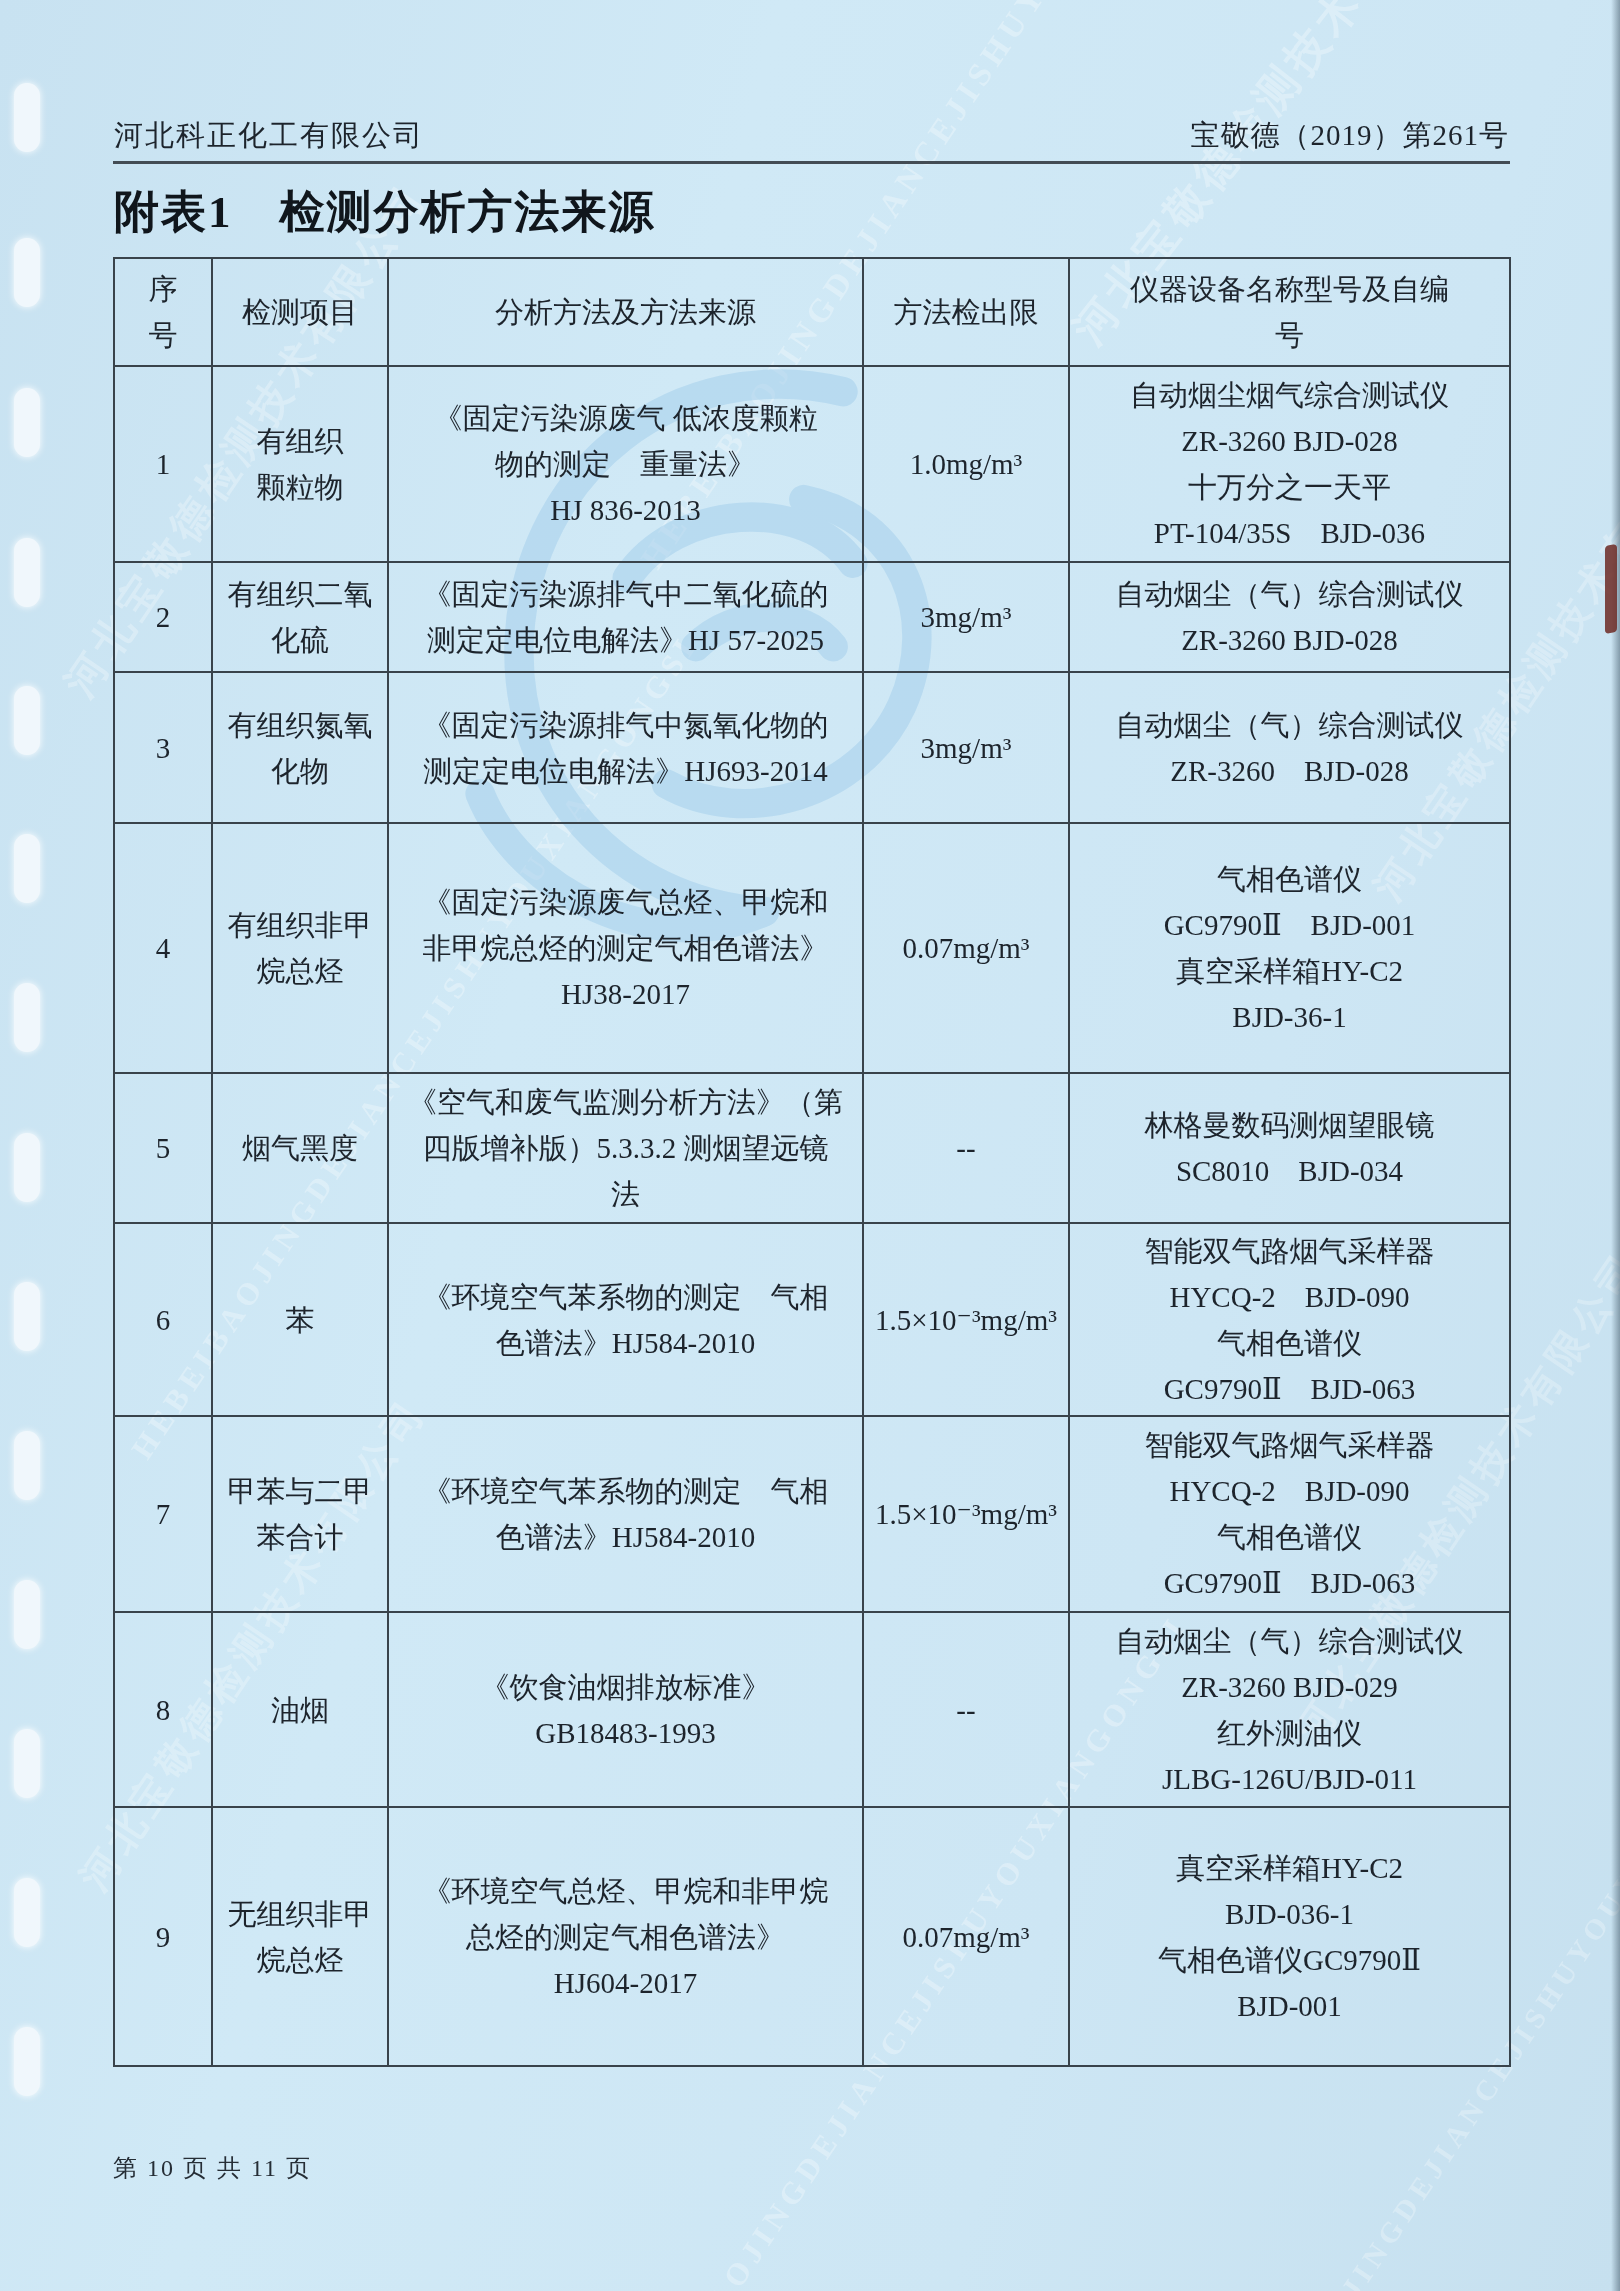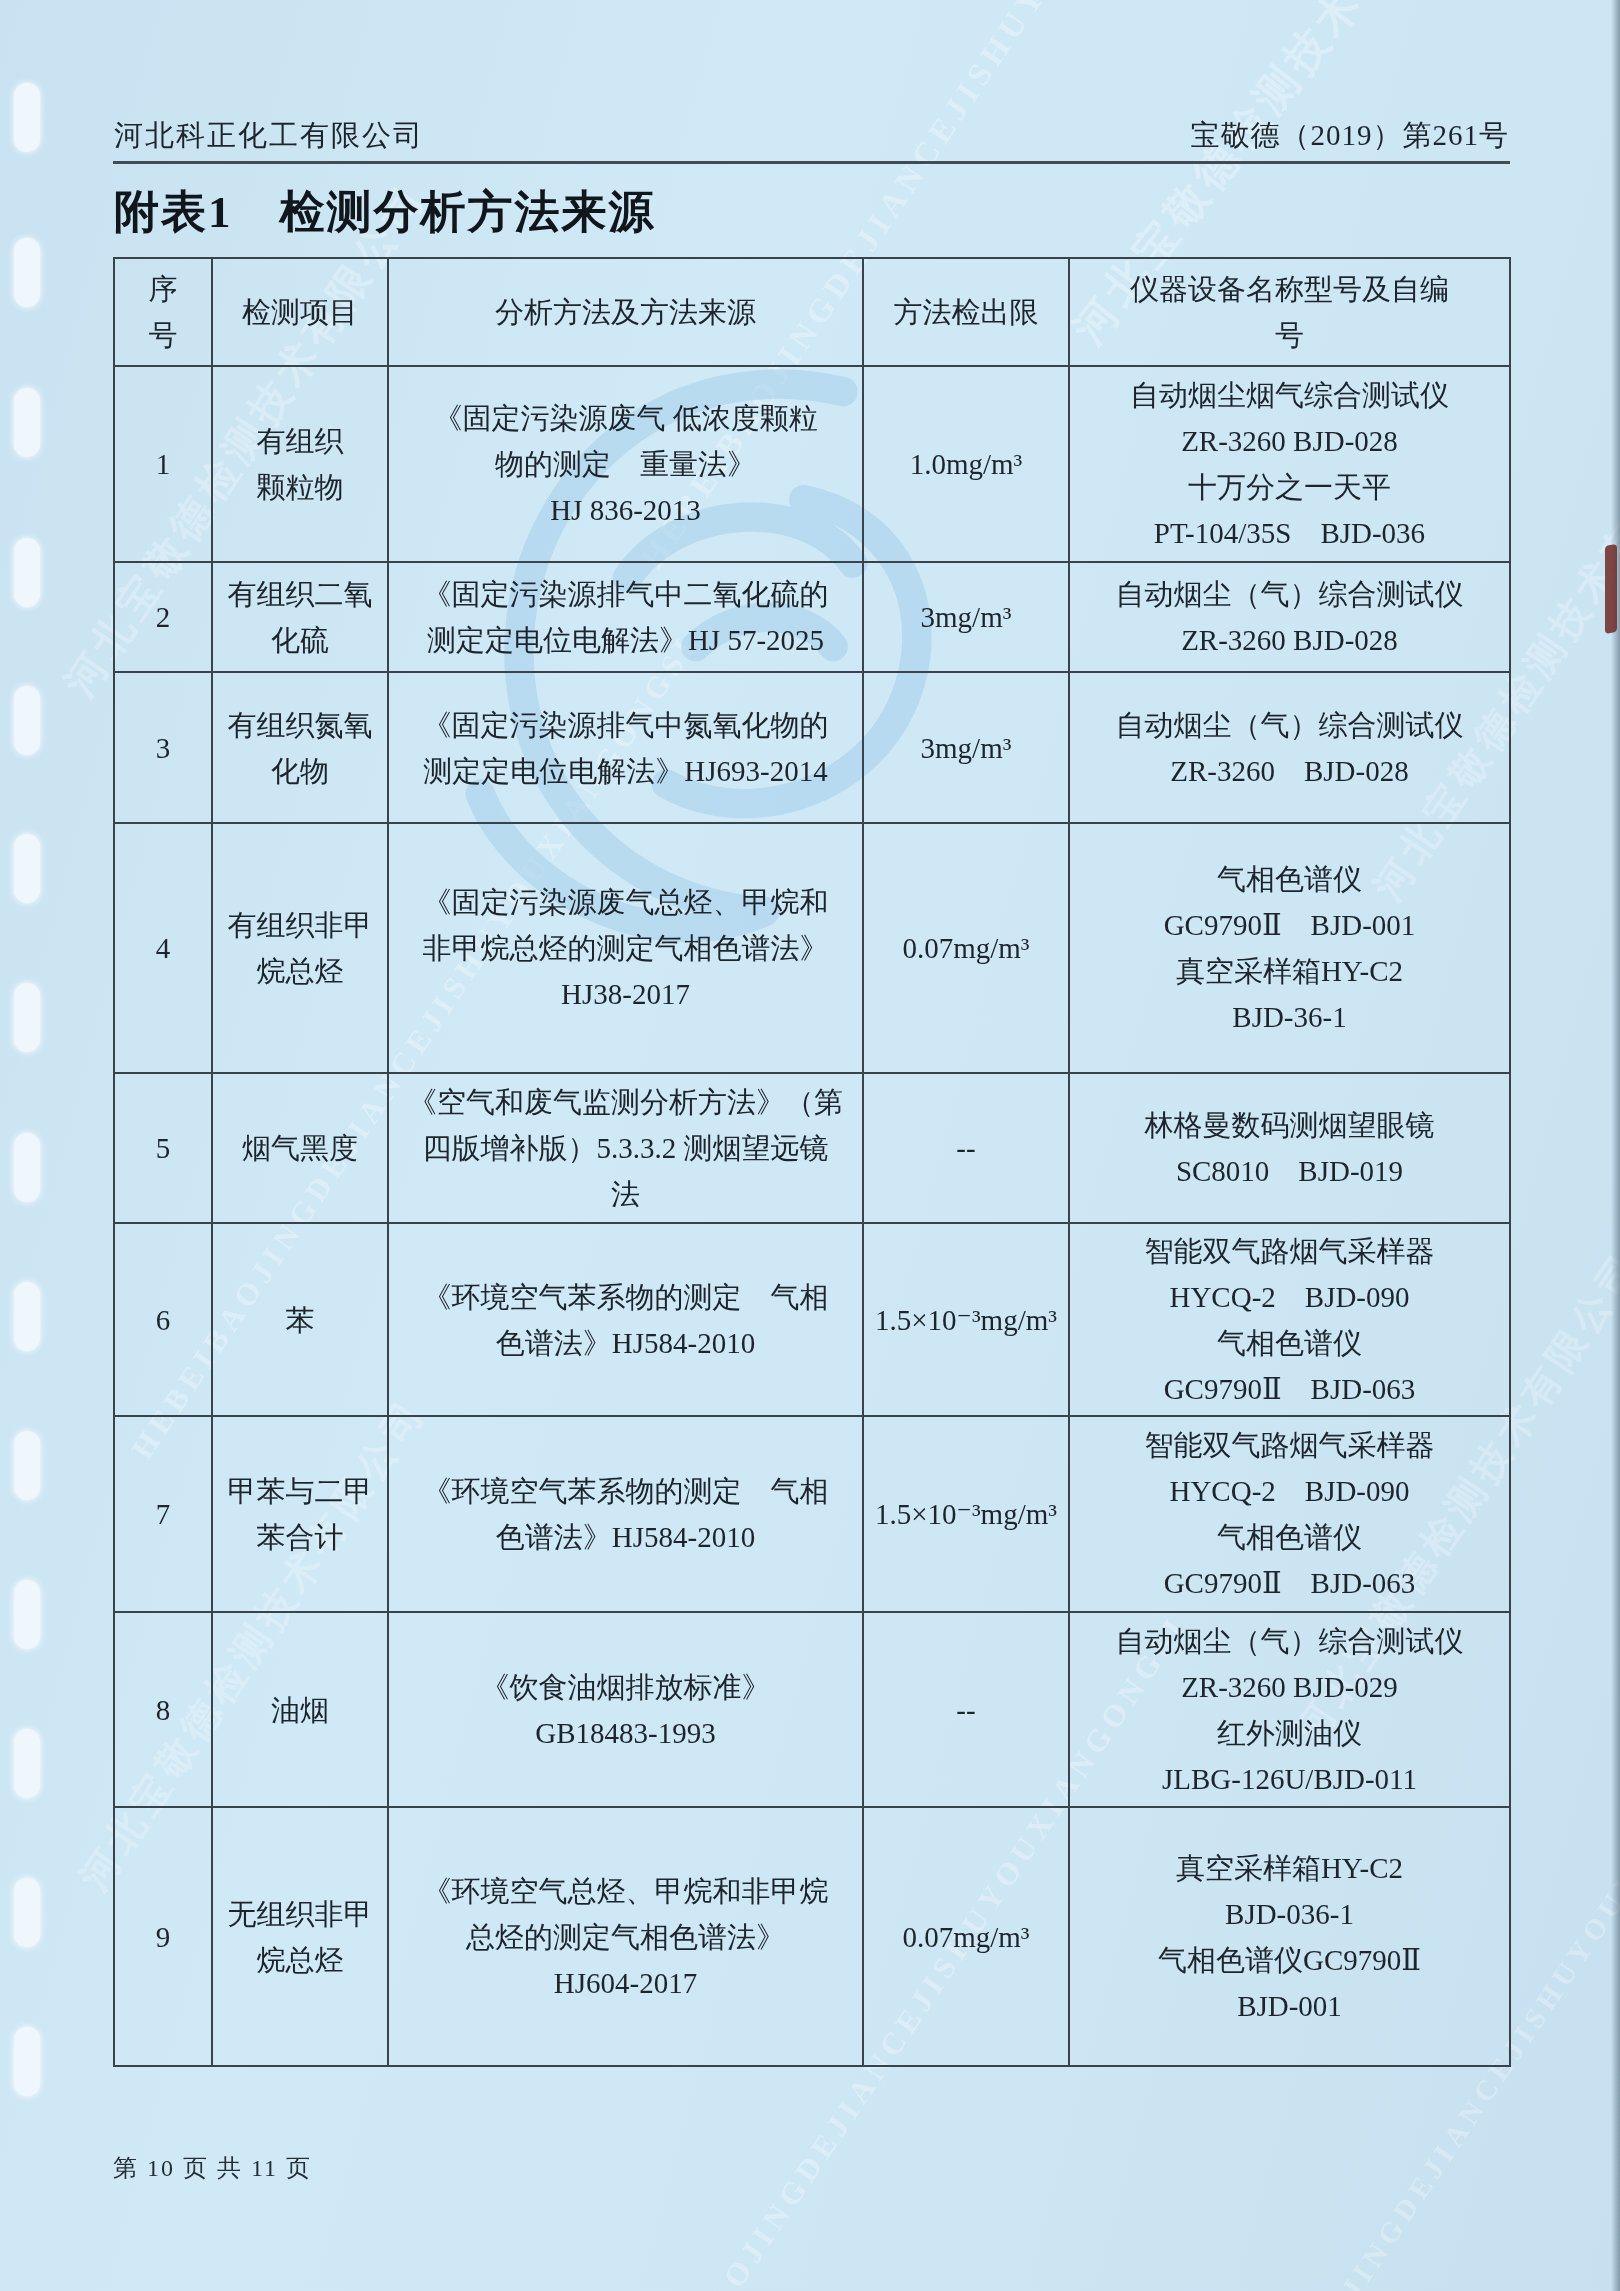--- a/index.html
+++ b/index.html
@@ -180,21 +180,21 @@
 BJD-36-1</td>
         </tr>
         <tr style="height:150px;">
           <td>5</td>
           <td>烟气黑度</td>
           <td>《空气和废气监测分析方法》（第
 四版增补版）5.3.3.2 测烟望远镜
 法</td>
           <td>--</td>
           <td>林格曼数码测烟望眼镜
-SC8010　BJD-019</td>
+SC8010　BJD-034</td>
         </tr>
         <tr style="height:193px;">
           <td>6</td>
           <td>苯</td>
           <td>《环境空气苯系物的测定　气相
 色谱法》HJ584-2010</td>
           <td>1.5×10⁻³mg/m³</td>
           <td>智能双气路烟气采样器
 HYCQ-2　BJD-090
 气相色谱仪

